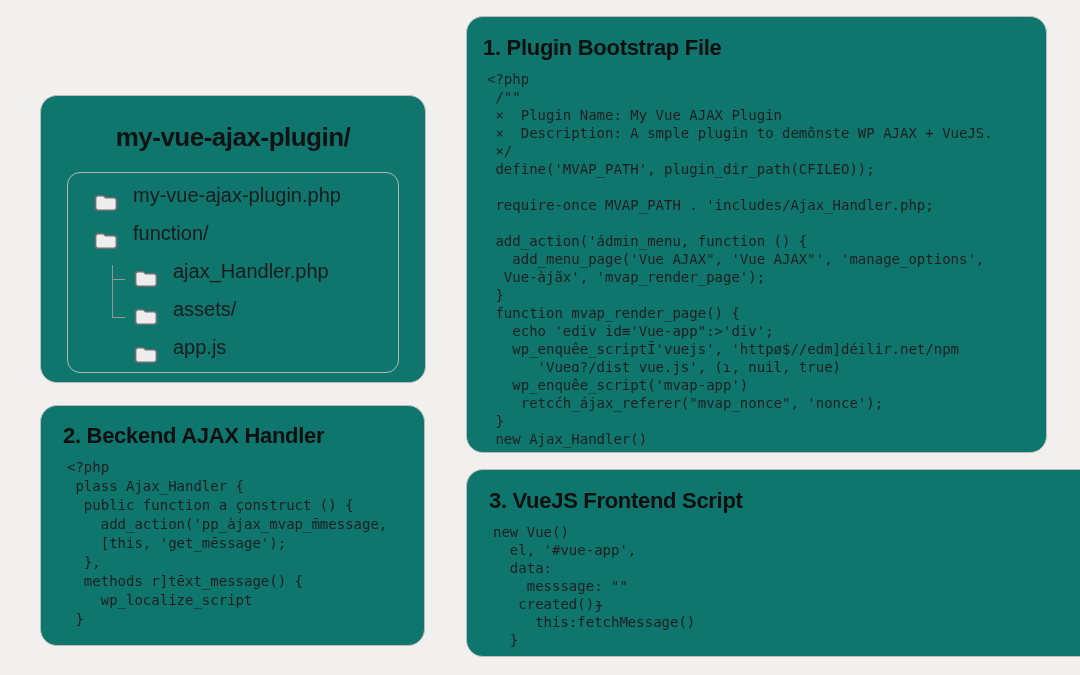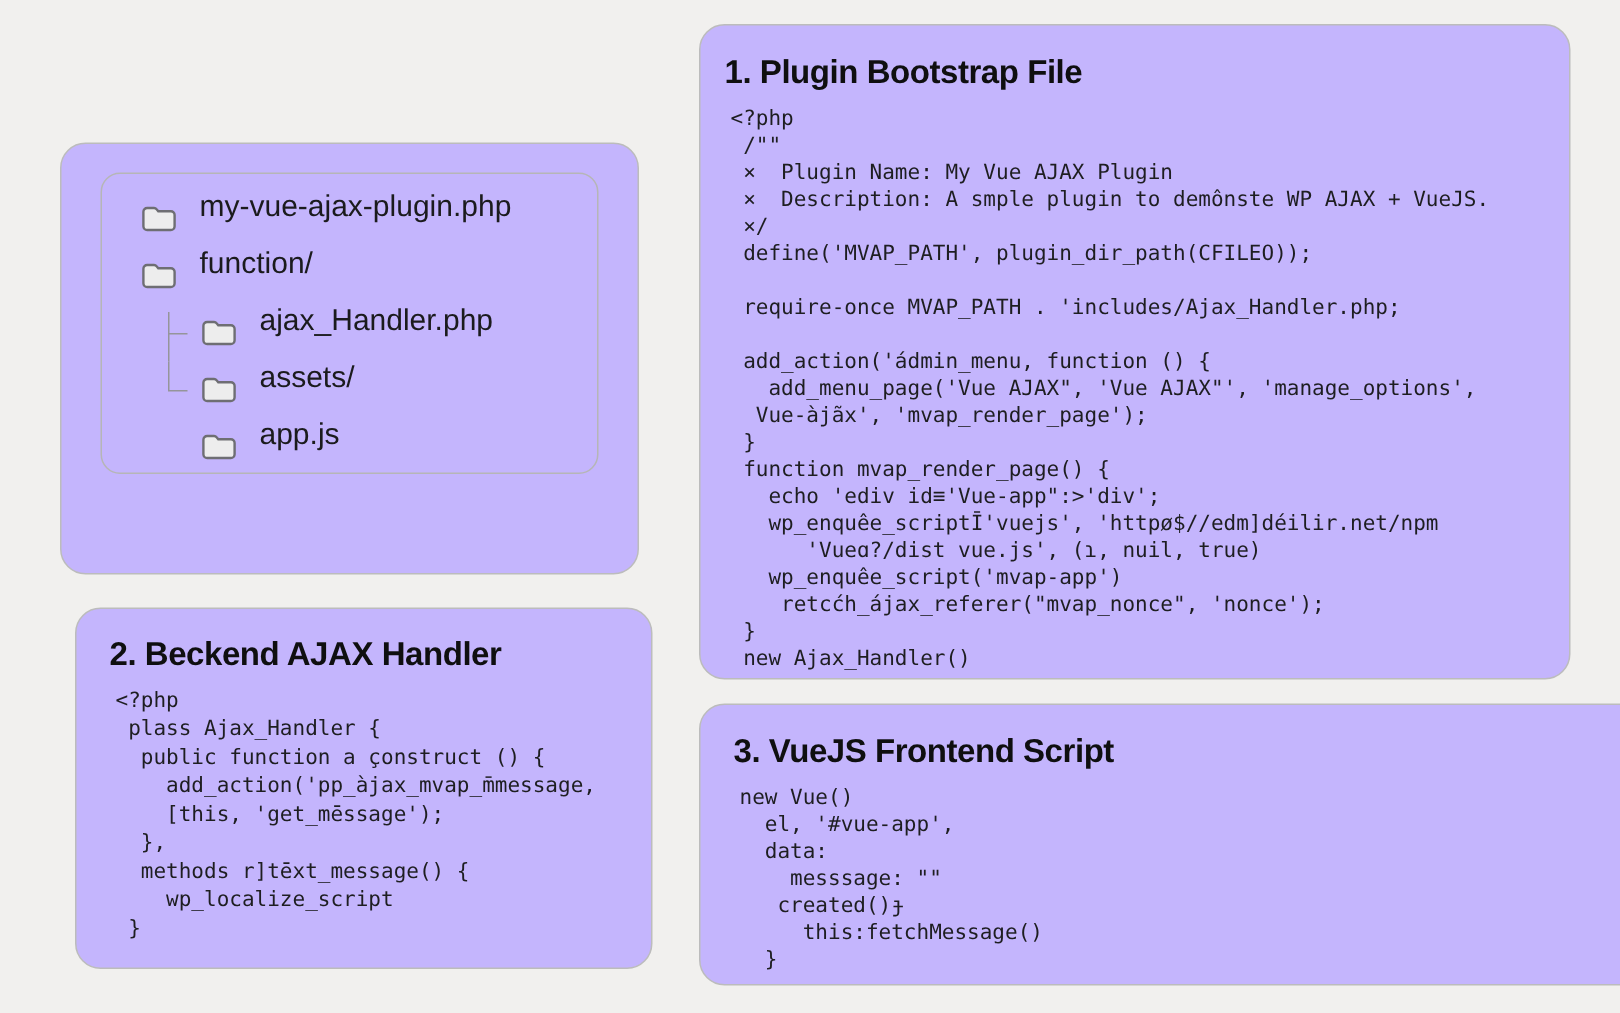--- a/index.html
+++ b/index.html
@@ -6,21 +6,21 @@
   body {
     width:1080px; height:675px;
     font-family:"Liberation Sans", sans-serif;
     background:#f1f0ee;
     overflow:hidden;
   }
   .canvas { position:relative; width:1080px; height:675px; background:#f1f0ee; }
 
   .panel {
     position:absolute;
-    background:#c4b5fd;
+    background:#0f766e;
     border:1.6px solid #bcbcbc;
     border-radius:17px;
     box-sizing:border-box;
   }
 
   
   .tree-panel { left:40px; top:95px; width:386px; height:288px; }
   .tree-title {
     margin:26px 0 0 0;
     text-align:center;
@@ -70,31 +70,32 @@
     color:#0f0f10;
   }
   .code {
     margin:4px;
     font-family:"DejaVu Sans Mono", monospace;
     font-size:14px;
     line-height:18px;
     color:#1e1e21;
     white-space:pre;
   }
-  .backend-panel  { left:50px;  top:405px; width:385px; height:241px; padding:17px 16px 0 22px; }
+  .backend-panel  { left:40px;  top:405px; width:385px; height:241px; padding:17px 16px 0 22px; }
   .bootstrap-panel{ left:466px; top:16px;  width:581px; height:437px; padding:18px 14px 0 16px; }
   .frontend-panel { left:466px; top:469px; width:697px; height:188px; padding:18px 14px 0 22px; }
   .backend-panel .code { line-height:19px; }
 </style>
 </head>
 <body>
 
 <div class="canvas">
 
   <section class="panel tree-panel">
+    <h1 class="tree-title">my-vue-ajax-plugin/</h1>
     <div class="tree-box">
 
       <div class="tree-row">
         <span class="folder">
           <svg width="24" height="20" viewBox="0 0 24 20">
               <path d="M1.6 5.2 C1.6 3.8 2.7 2.7 4.1 2.7 H8.7 C9.4 2.7 10 3 10.4 3.5 L11.5 4.8 H19.9 C21.3 4.8 22.4 5.9 22.4 7.3 V14.8 C22.4 16.2 21.3 17.3 19.9 17.3 H4.1 C2.7 17.3 1.6 16.2 1.6 14.8 Z" fill="#ededed" stroke="#6e6e73" stroke-width="1.6"></path>
             </svg>
         </span>
         <span class="tree-label">my-vue-ajax-plugin.php</span>
       </div>

